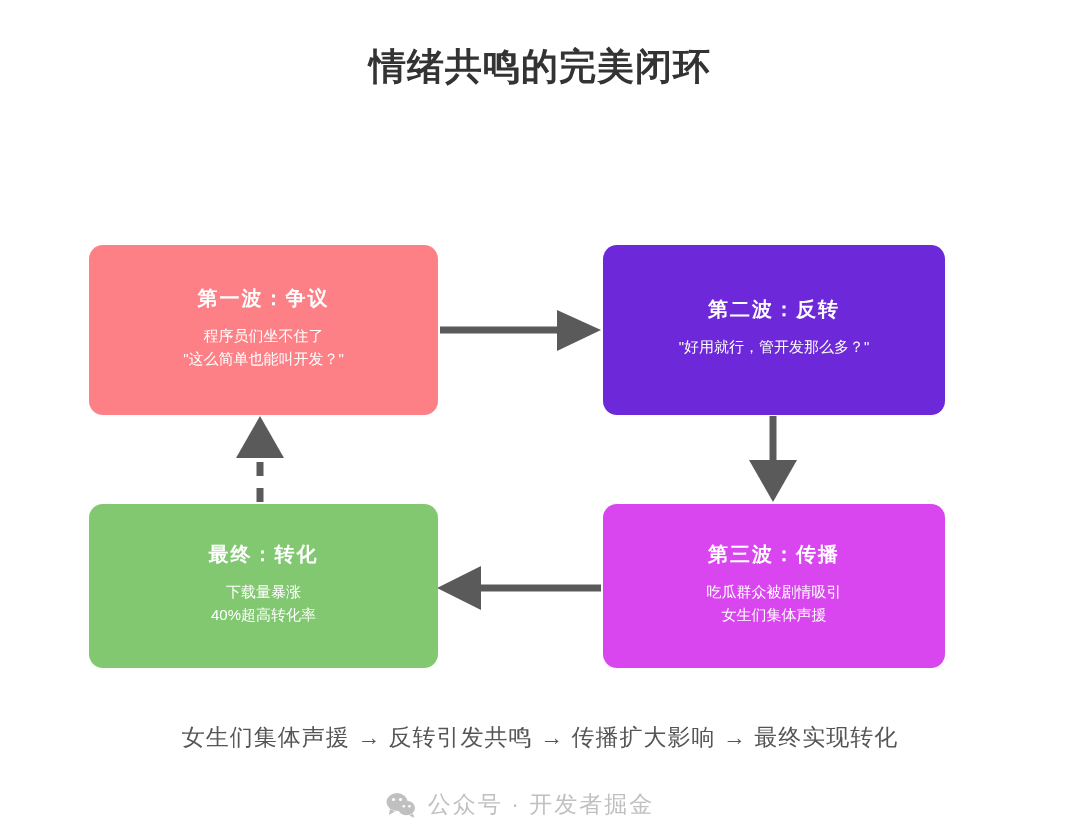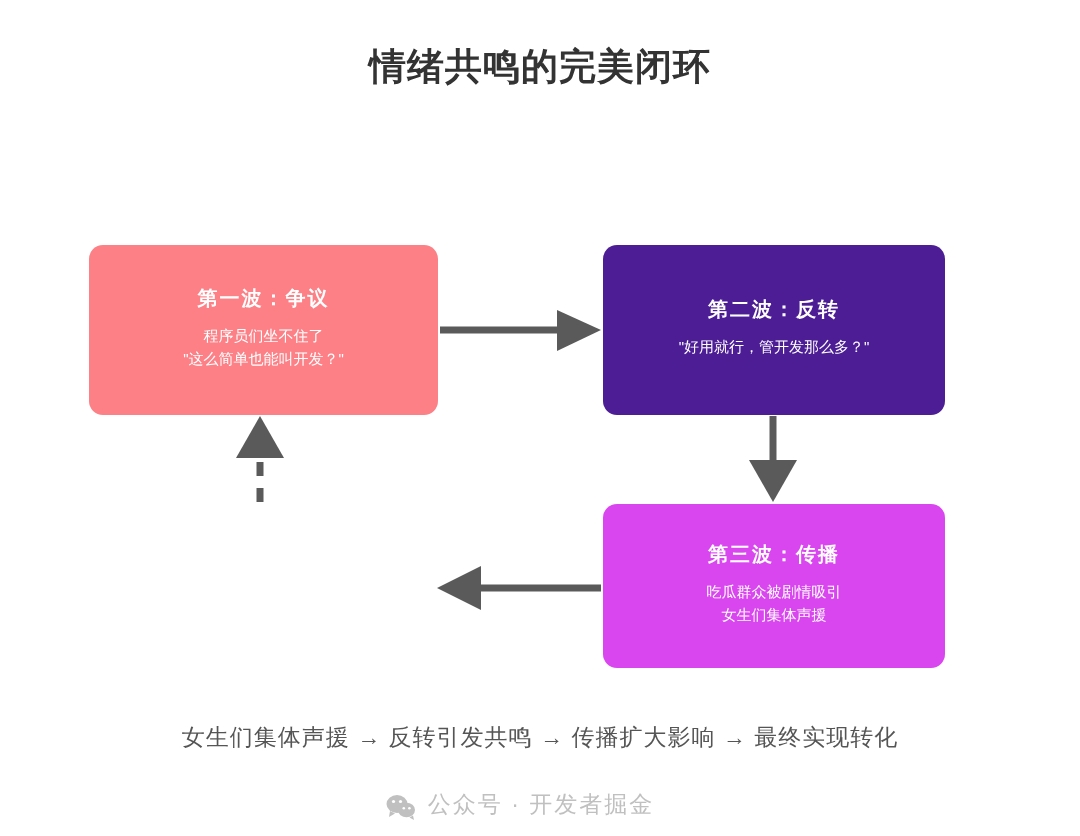--- a/index.html
+++ b/index.html
@@ -55,21 +55,21 @@
     white-space: nowrap;
   }
   .node-line {
     font-size: 15px;
     font-weight: normal;
     line-height: 1.55;
     white-space: nowrap;
   }
 
   #node-dispute   { left: 89px;  top: 245px; width: 349px; height: 170px; background: #FC8086; }
-  #node-reversal  { left: 603px; top: 245px; width: 342px; height: 170px; background: #4c1d95; }
+  #node-reversal  { left: 603px; top: 245px; width: 342px; height: 170px; background: #6d28d9; }
   #node-spread    { left: 603px; top: 504px; width: 342px; height: 164px; background: #d946ef; }
   #node-conversion{ left: 89px;  top: 504px; width: 349px; height: 164px; background: #81C871; }
 
   
   #arrows {
     position: absolute;
     left: 0;
     top: 0;
     width: 1080px;
     height: 836px;
@@ -88,21 +88,21 @@
     letter-spacing: 1px;
   }
 
   
   #footer {
     position: absolute;
     top: 789px;
     left: 0;
     width: 1080px;
     display: flex;
-    align-items: flex-end;
+    align-items: center;
     justify-content: center;
     gap: 12px;
     padding-right: 40px;
     box-sizing: border-box;
   }
   #footer .wm-text {
     font-size: 23px;
     color: #c0c0c0;
     letter-spacing: 2px;
   }
@@ -151,20 +151,25 @@
     <div class="node-title">第二波：反转</div>
     <div class="node-line">"好用就行，管开发那么多？"</div>
   </div>
 
   <div class="node" id="node-spread">
     <div class="node-title">第三波：传播</div>
     <div class="node-line">吃瓜群众被剧情吸引</div>
     <div class="node-line">女生们集体声援</div>
   </div>
 
+  <div class="node" id="node-conversion">
+    <div class="node-title">最终：转化</div>
+    <div class="node-line">下载量暴涨</div>
+    <div class="node-line">40%超高转化率</div>
+  </div>
 
   <div id="flow-caption">女生们集体声援 → 反转引发共鸣 → 传播扩大影响 → 最终实现转化</div>
 
   <div id="footer">
     <span class="wm-icon">
       <svg width="30" height="26" viewBox="0 0 30 26">
         <ellipse cx="11" cy="10" rx="10.5" ry="9" fill="#c0c0c0"></ellipse>
         <polygon points="4,17 3,23 9,19.5" fill="#c0c0c0"></polygon>
         <circle cx="7.5" cy="7.5" r="1.6" fill="#ffffff"></circle>
         <circle cx="14.5" cy="7.5" r="1.6" fill="#ffffff"></circle>

